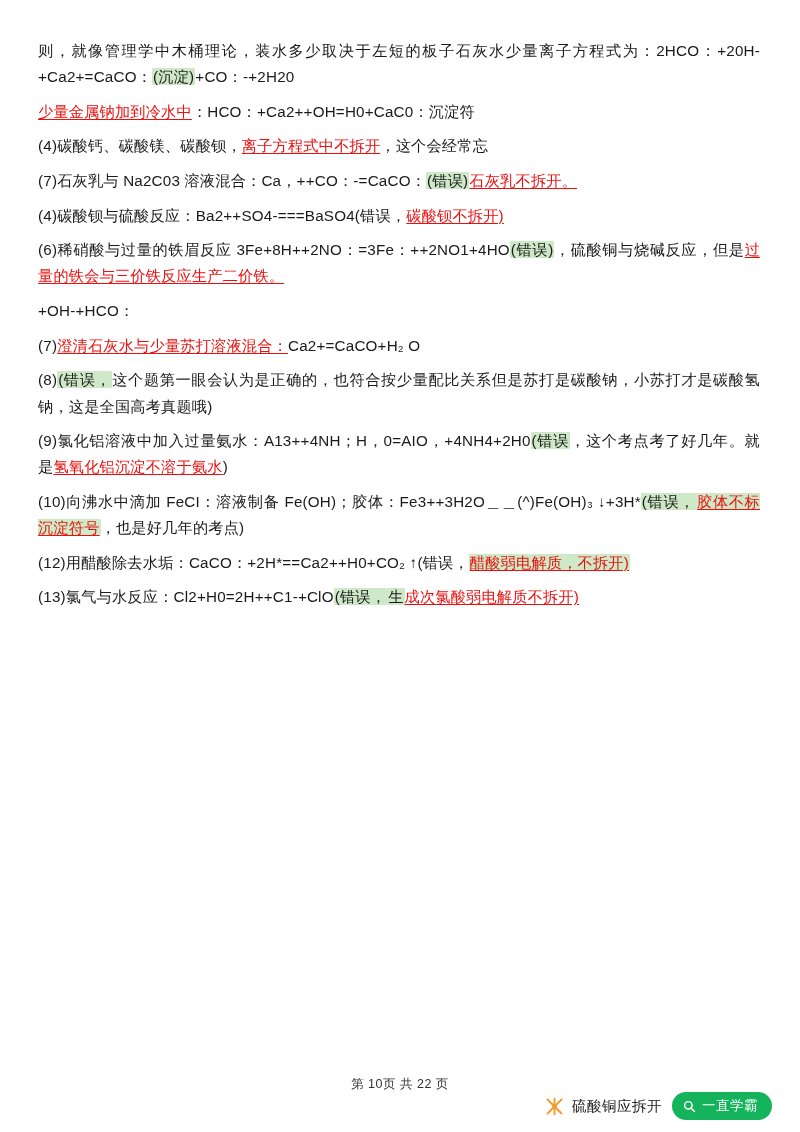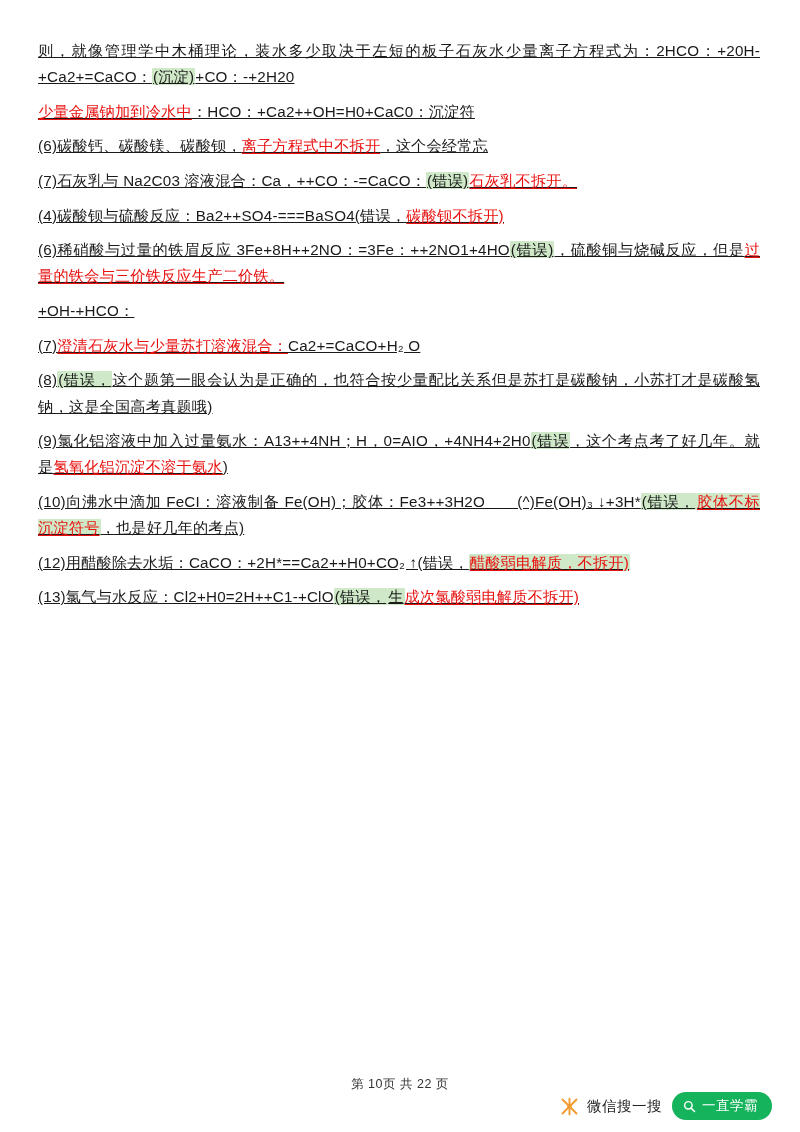--- a/index.html
+++ b/index.html
@@ -22,21 +22,20 @@
   }
   .doc-body {
     font-size: 15.2px;
     line-height: 1.72;
     color: #1a1a1a;
     letter-spacing: 0.2px;
   }
   .para {
     margin: 0 0 8.5px 0;
     text-align: justify;
-    text-decoration: underline;
   }
   .red-u {
     color: #e8110f;
     text-decoration: underline;
     text-underline-offset: 2px;
   }
   .hl {
     background: #cfe9c8;
     border-radius: 1px;
     padding: 0 1px;
@@ -98,21 +97,21 @@
   .wm-pill svg { display:block; }
 </style>
 </head>
 <body>
 
 <div class="page">
 
   <div class="doc-body">
     <p class="para" id="p1"><span>则，就像管理学中木桶理论，装水多少取决于左短的板子石灰水少量离子方程式为：2HCO：+20H-+Ca2+=CaCO：</span><span class="hl">(沉淀)</span><span>+CO：-+2H20</span></p>
     <p class="para" id="p2"><span class="red-u">少量金属钠加到冷水中</span><span>：HCO：+Ca2++OH=H0+CaC0：沉淀符</span></p>
-    <p class="para" id="p3"><span>(6)碳酸钙、碳酸镁、碳酸钡，</span><span class="red-u">离子方程式中不拆开</span><span>，这个会经常忘</span></p>
+    <p class="para" id="p3"><span>(4)碳酸钙、碳酸镁、碳酸钡，</span><span class="red-u">离子方程式中不拆开</span><span>，这个会经常忘</span></p>
     <p class="para" id="p4"><span>(7)石灰乳与 Na2C03 溶液混合：Ca，++CO：-=CaCO：</span><span class="hl">(错误)</span><span class="red-u">石灰乳不拆开。</span></p>
     <p class="para" id="p5"><span>(4)碳酸钡与硫酸反应：Ba2++SO4-===BaSO4(错误，</span><span class="red-u">碳酸钡不拆开)</span></p>
     <p class="para" id="p7"><span>(6)稀硝酸与过量的铁眉反应 3Fe+8H++2NO：=3Fe：++2NO1+4HO</span><span class="hl">(错误)</span><span>，硫酸铜与烧碱反应，但是</span><span class="red-u">过量的铁会与三价铁反应生产二价铁。</span></p>
     <p class="para" id="p8"><span>+OH-+HCO：</span></p>
     <p class="para" id="p9"><span>(7)</span><span class="red-u">澄清石灰水与少量苏打溶液混合：</span><span>Ca2+=CaCO+H₂ O</span></p>
     <p class="para" id="p10"><span>(8)</span><span class="hl">(错误，</span><span>这个题第一眼会认为是正确的，也符合按少量配比关系但是苏打是碳酸钠，小苏打才是碳酸氢钠，这是全国高考真题哦)</span></p>
     <p class="para" id="p11"><span>(9)氯化铝溶液中加入过量氨水：A13++4NH；H，0=AIO，+4NH4+2H0</span><span class="hl">(错误</span><span>，这个考点考了好几年。就是</span><span class="red-u">氢氧化铝沉淀不溶于氨水</span><span>)</span></p>
     <p class="para" id="p12"><span>(10)向沸水中滴加 FeCI：溶液制备 Fe(OH)；胶体：Fe3++3H2O＿＿(^)Fe(OH)₃ ↓+3H*</span><span class="hl">(错误，</span><span class="hl-red-u">胶体不标沉淀符号</span><span>，也是好几年的考点)</span></p>
     <p class="para" id="p14"><span>(12)用醋酸除去水垢：CaCO：+2H*==Ca2++H0+CO₂ ↑(错误，</span><span class="hl-red-u">醋酸弱电解质，不拆开)</span></p>
     <p class="para" id="p15"><span>(13)氯气与水反应：Cl2+H0=2H++C1-+ClO</span><span class="hl">(错误，</span><span class="hl">生</span><span class="red-u">成次氯酸弱电解质不拆开)</span></p>
@@ -125,21 +124,21 @@
       <span class="wm-logo">
         <svg width="21" height="21" viewBox="0 0 24 24">
           <g fill="none" stroke="#f29b30" stroke-width="2.2" stroke-linecap="round">
             <line x1="4" y1="4" x2="20" y2="20"></line>
             <line x1="20" y1="4" x2="4" y2="20"></line>
             <line x1="12" y1="3" x2="12" y2="21"></line>
           </g>
           <circle cx="12" cy="12" r="2.6" fill="#f29b30"></circle>
         </svg>
       </span>
-      <span class="wm-text">微信搜一搜</span>
+      <span class="wm-text">硫酸铜应拆开</span>
     </div>
     <div class="wm-pill">
       <svg width="13" height="13" viewBox="0 0 16 16">
         <circle cx="6.6" cy="6.6" r="4.6" fill="none" stroke="#ffffff" stroke-width="1.8"></circle>
         <line x1="10" y1="10" x2="14.2" y2="14.2" stroke="#ffffff" stroke-width="1.8" stroke-linecap="round"></line>
       </svg>
       <span>一直学霸</span>
     </div>
   </div>
 

